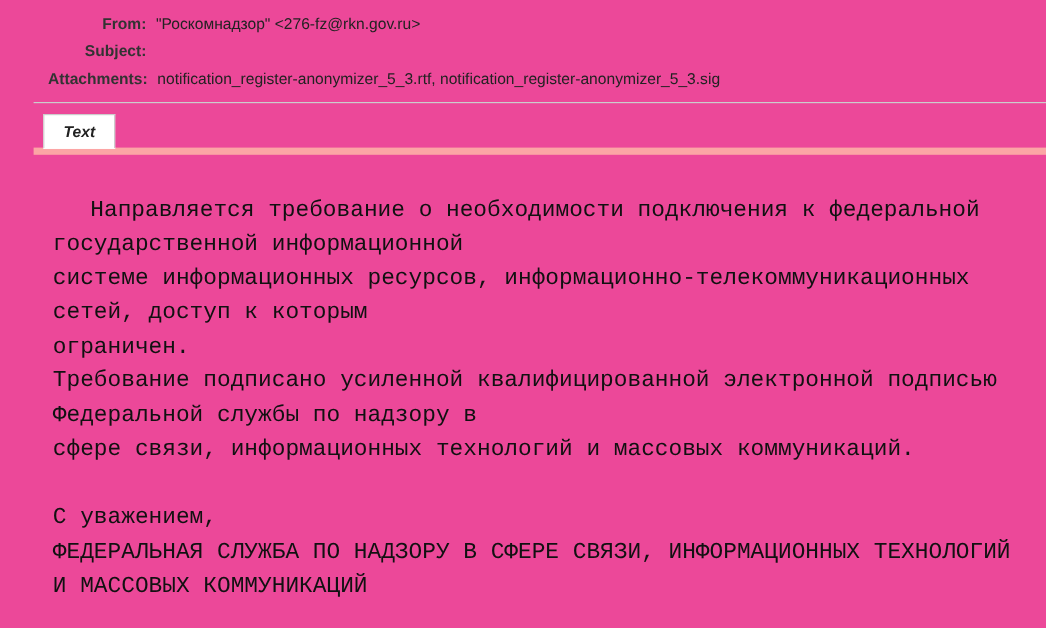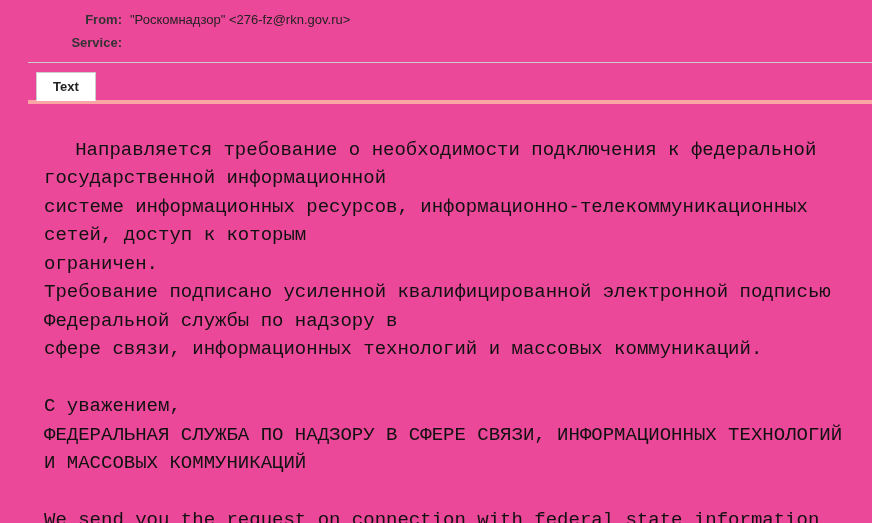--- a/index.html
+++ b/index.html
@@ -43,21 +43,22 @@
       flex-shrink: 0;
     }
 
     .header-value {
       color: #222;
       flex: 1;
     }
 
     .tabs-section {
       padding: 8px 8px 0 8px;
-      border-bottom: 4px solid #fca5a5;
+      border-bottom: 6px solid #fca5a5;
+      font-style: italic;
     }
 
     .tab-button {
       display: inline-block;
       padding: 6px 16px;
       border: 1px solid #cccccc;
       border-bottom: 1px solid #ffffff;
       background: #ffffff;
       font-size: 13px;
       font-weight: bold;
@@ -91,23 +92,27 @@
 
   <div class="header-section">
 
     <div class="header-row">
       <span class="header-label">From:</span>
       <span class="header-value">"Роскомнадзор" &lt;276-fz@rkn.gov.ru&gt;</span>
     </div>
 
 
     <div class="header-row">
-      <span class="header-label">Service:</span>
+      <span class="header-label">Subject:</span>
     </div>
 
+    <div class="header-row">
+      <span class="header-label">Attachments:</span>
+      <span class="header-value">notification_register-anonymizer_5_3.rtf, notification_register-anonymizer_5_3.sig</span>
+    </div>
 
   </div>
 
   <div class="tabs-section">
     <div class="tab-button">Text</div>
   </div>
 
   <div class="body-section">
     <span class="body-text">Направляется требование о необходимости подключения к федеральной государственной информационной
 системе информационных ресурсов, информационно-телекоммуникационных сетей, доступ к которым

